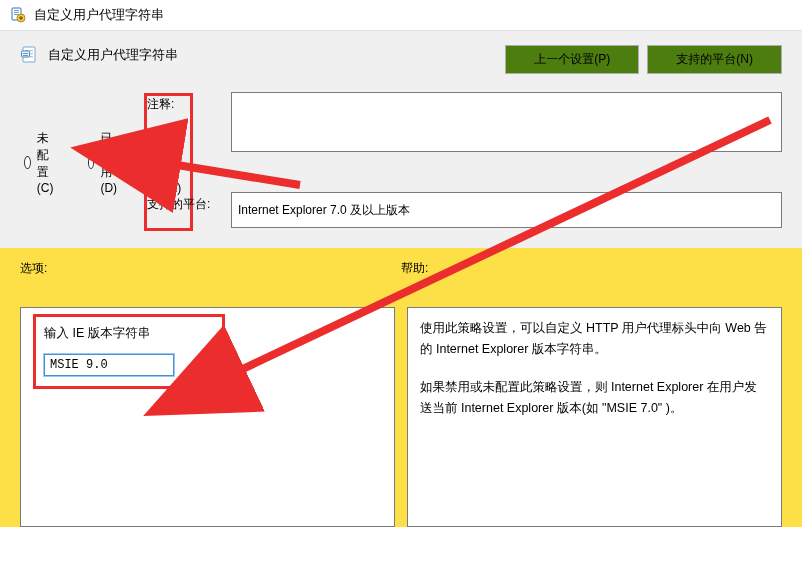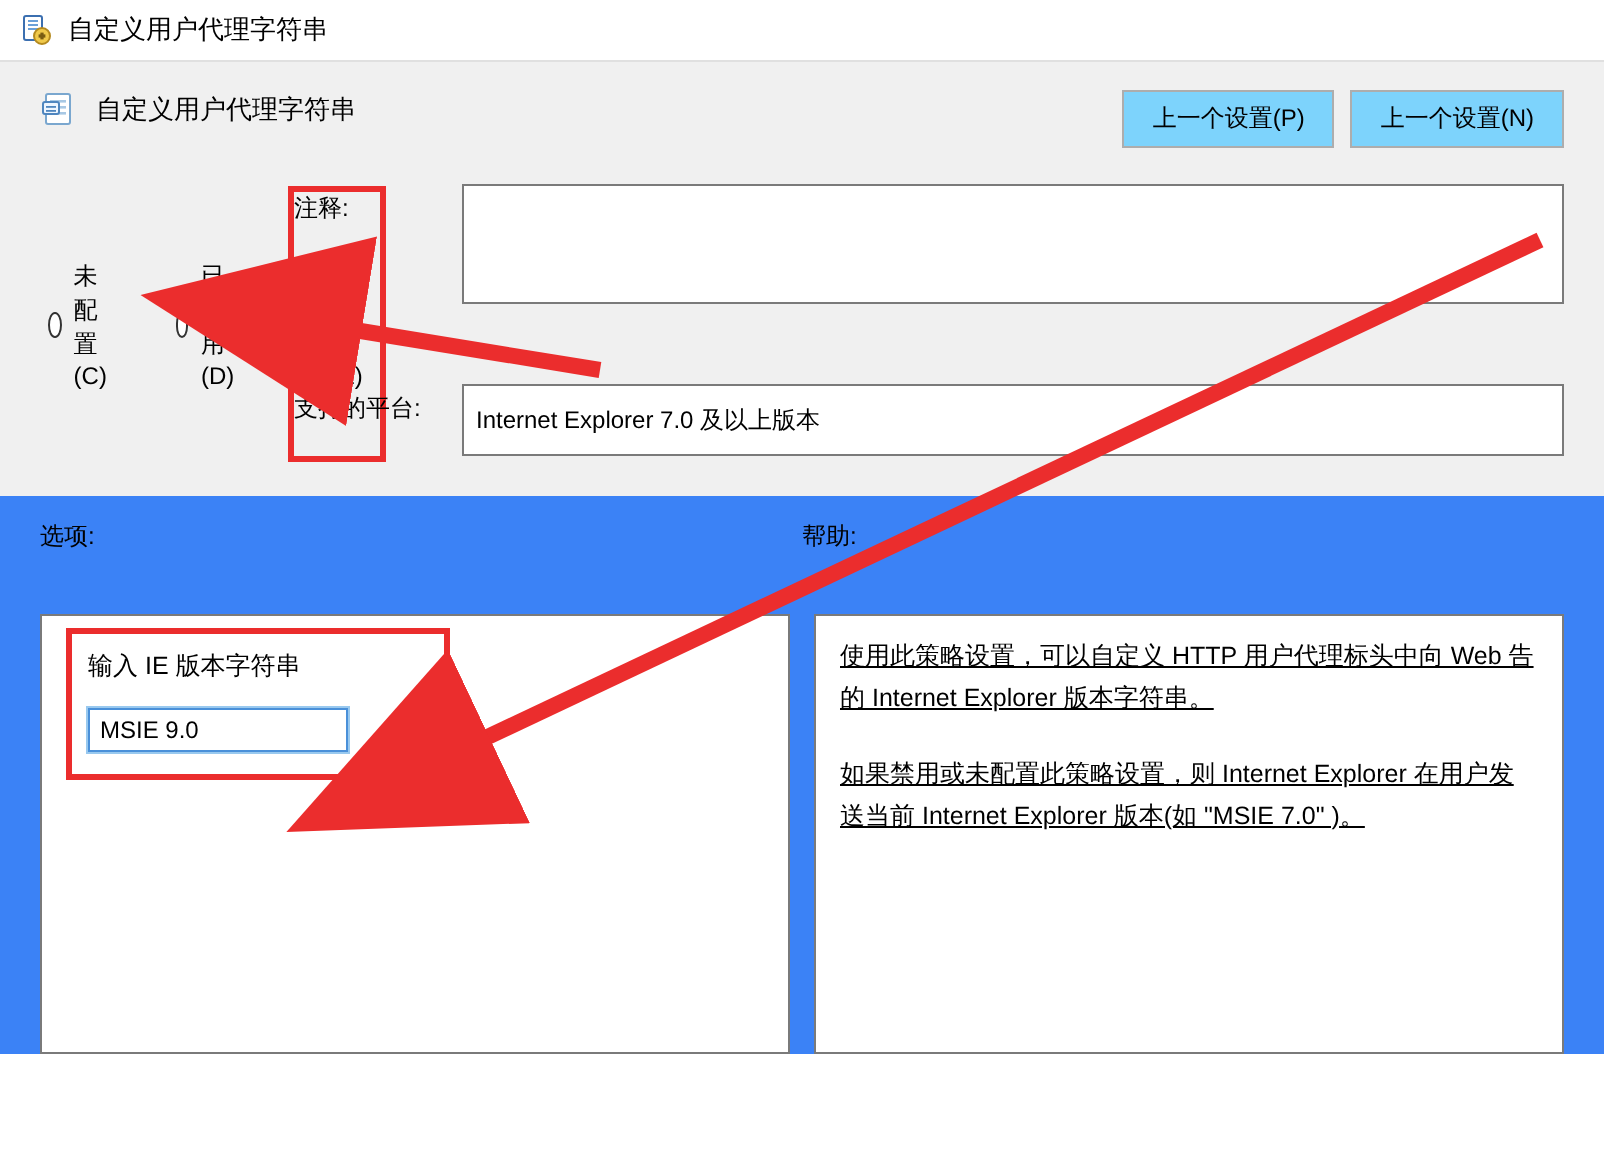--- a/index.html
+++ b/index.html
@@ -38,23 +38,23 @@
     }
     .top-left {
       display: flex;
       align-items: center;
       gap: 8px;
     }
     .sheet-icon svg { display: block; }
     .top-title { font-size: 13px; }
     .top-buttons { display: flex; gap: 8px; }
     .win-btn {
-      background: #7dd3fc;
+      background: #4d7c0f;
       border: 1px solid #adadad;
-      padding: 5px 14px;
+      padding: 5px 28px;
       font-size: 12px;
       cursor: pointer;
     }
 
     .config-area {
       display: flex;
       margin-top: 18px;
       gap: 12px;
     }
     .radio-col {
@@ -115,21 +115,21 @@
       font-size: 12px;
       resize: none;
     }
     .field-input.single {
       height: 36px;
       line-height: 16px;
     }
 
     
     .lower-section {
-      background: #3b82f6;
+      background: #fde047;
       padding: 12px 20px 0 20px;
     }
     .lower-headers {
       display: flex;
     }
     .lower-headers .col {
       width: 50%;
       font-size: 12px;
     }
     .panels {
@@ -152,24 +152,24 @@
       width: 192px;
       padding: 6px 8px 10px 8px;
       margin-top: -4px;
     }
     .opt-label { margin-bottom: 10px; }
     .opt-input {
       width: 130px;
       border: 1px solid #4a90d9;
       outline: 1px solid #99c9ef;
       padding: 3px 5px;
-      font-family: Liberation Sans, sans-serif;
-      font-size: 12px;
-    }
-    .help-panel p { margin-bottom: 16px; text-decoration: underline; }
+      font-family: Liberation Mono, monospace;
+      font-size: 12px;
+    }
+    .help-panel p { margin-bottom: 16px; }
 
     
     .anno {
       position: absolute;
       left: 0; top: 0;
       pointer-events: none;
     }
   </style>
 </head>
 <body>
@@ -200,21 +200,21 @@
           <rect x="5" y="11" width="8" height="1.3" fill="#a8c8e4"></rect>
           <rect x="1.5" y="6" width="8" height="6" rx="1" fill="#eef6ff" stroke="#4f86bf"></rect>
           <rect x="3" y="8" width="5" height="0.9" fill="#4f86bf"></rect>
           <rect x="3" y="10" width="5" height="0.9" fill="#4f86bf"></rect>
         </svg>
       </span>
       <span class="top-title">自定义用户代理字符串</span>
     </div>
     <div class="top-buttons">
       <button class="win-btn"><span>上一个设置(P)</span></button>
-      <button class="win-btn"><span>上一个设置(N)</span></button>
+      <button class="win-btn"><span>支持的平台(N)</span></button>
     </div>
   </div>
 
   <div class="config-area">
     <div class="radio-col">
       <div class="radio-item">
         <span class="radio-circle"></span>
         <span class="radio-label">未配置(C)</span>
       </div>
       <div class="radio-item">

